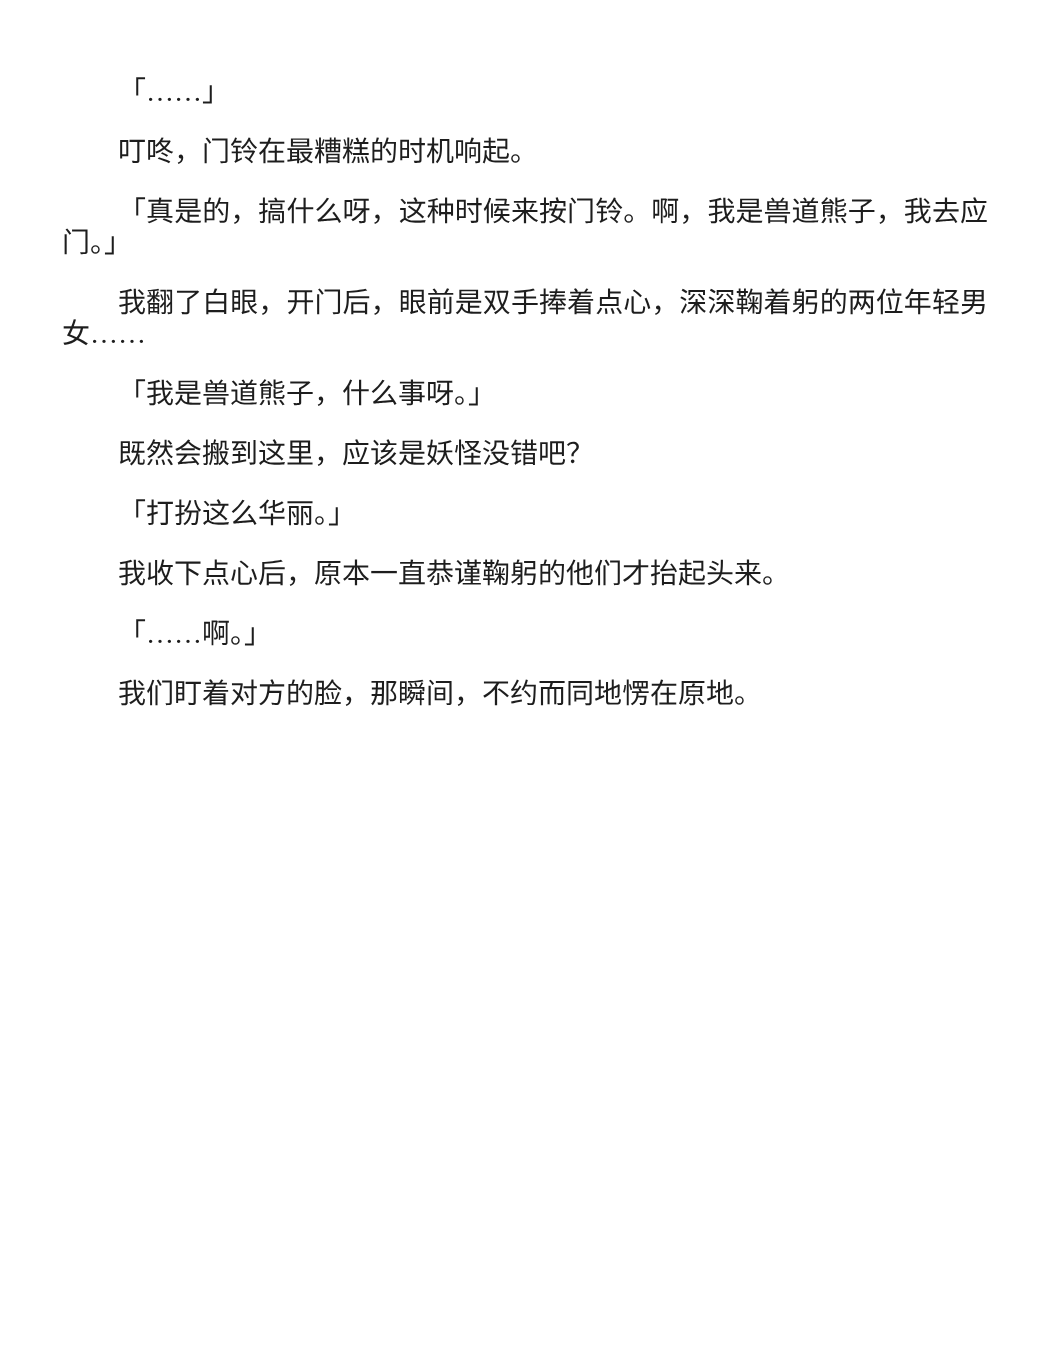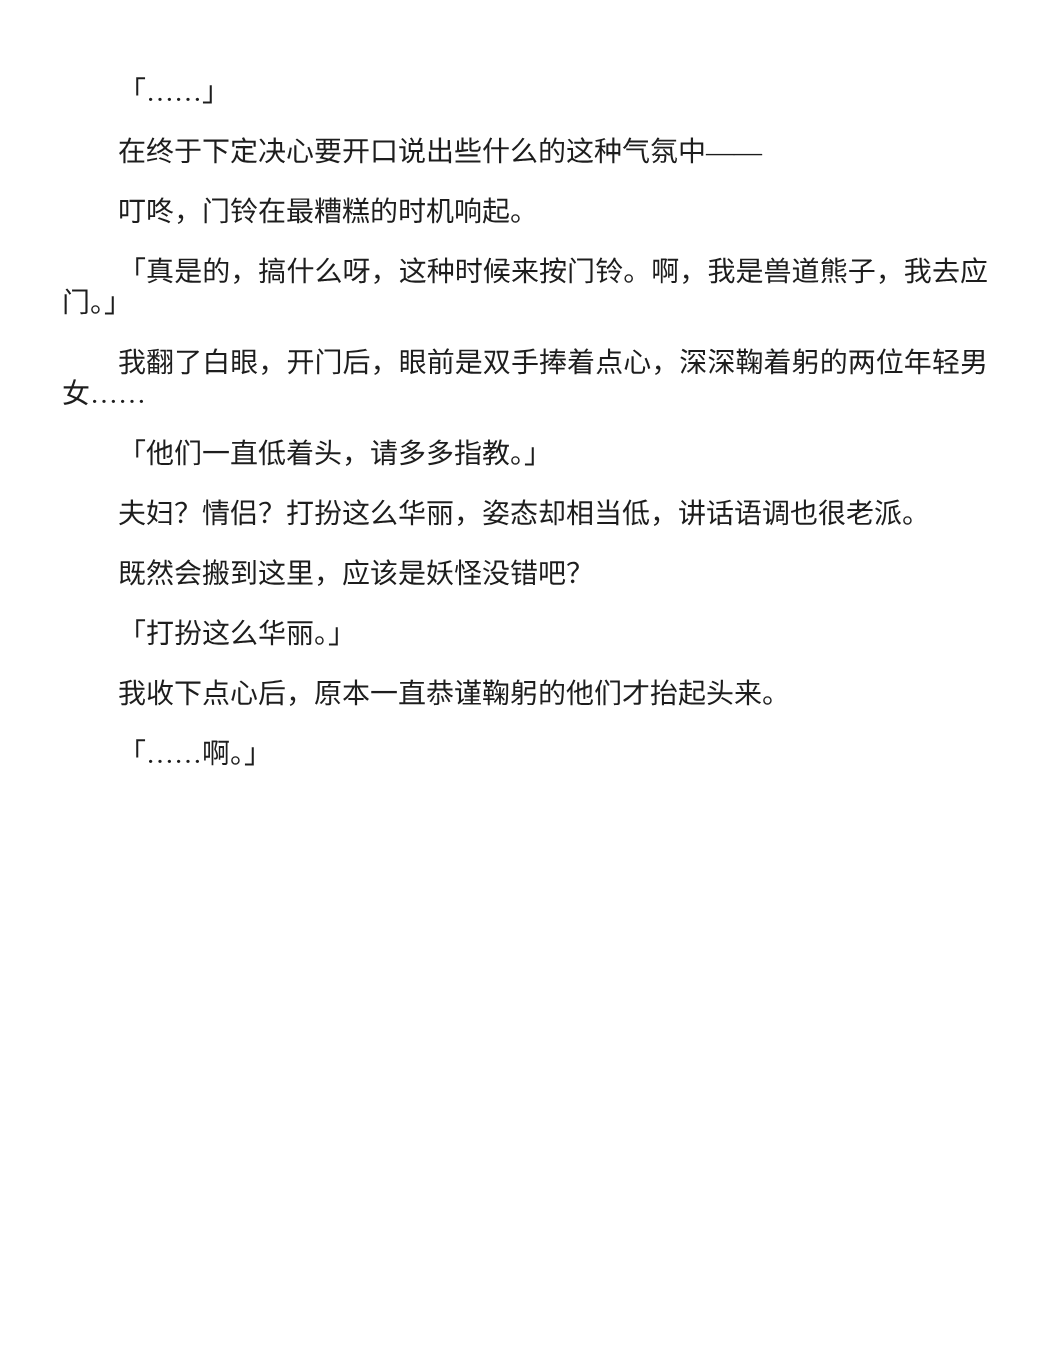--- a/index.html
+++ b/index.html
@@ -26,23 +26,22 @@
     margin: 0 0 29px 0;
     text-indent: 2em;
     word-break: normal;
   }
 </style>
 </head>
 <body>
 
 <div class="book-page">
   <p class="para">「……」</p>
-  <p class="para">在终于下定决心要开口说出些什么的这种气氛中——</p>
   <p class="para">叮咚，门铃在最糟糕的时机响起。</p>
   <p class="para">「真是的，搞什么呀，这种时候来按门铃。啊，我是兽道熊子，我去应门。」</p>
   <p class="para">我翻了白眼，开门后，眼前是双手捧着点心，深深鞠着躬的两位年轻男女……</p>
-  <p class="para">「他们一直低着头，请多多指教。」</p>
-  <p class="para">夫妇？情侣？打扮这么华丽，姿态却相当低，讲话语调也很老派。</p>
+  <p class="para">「我是兽道熊子，什么事呀。」</p>
   <p class="para">既然会搬到这里，应该是妖怪没错吧？</p>
   <p class="para">「打扮这么华丽。」</p>
   <p class="para">我收下点心后，原本一直恭谨鞠躬的他们才抬起头来。</p>
   <p class="para">「……啊。」</p>
+  <p class="para">我们盯着对方的脸，那瞬间，不约而同地愣在原地。</p>
 </div>
 
 </body></html>

